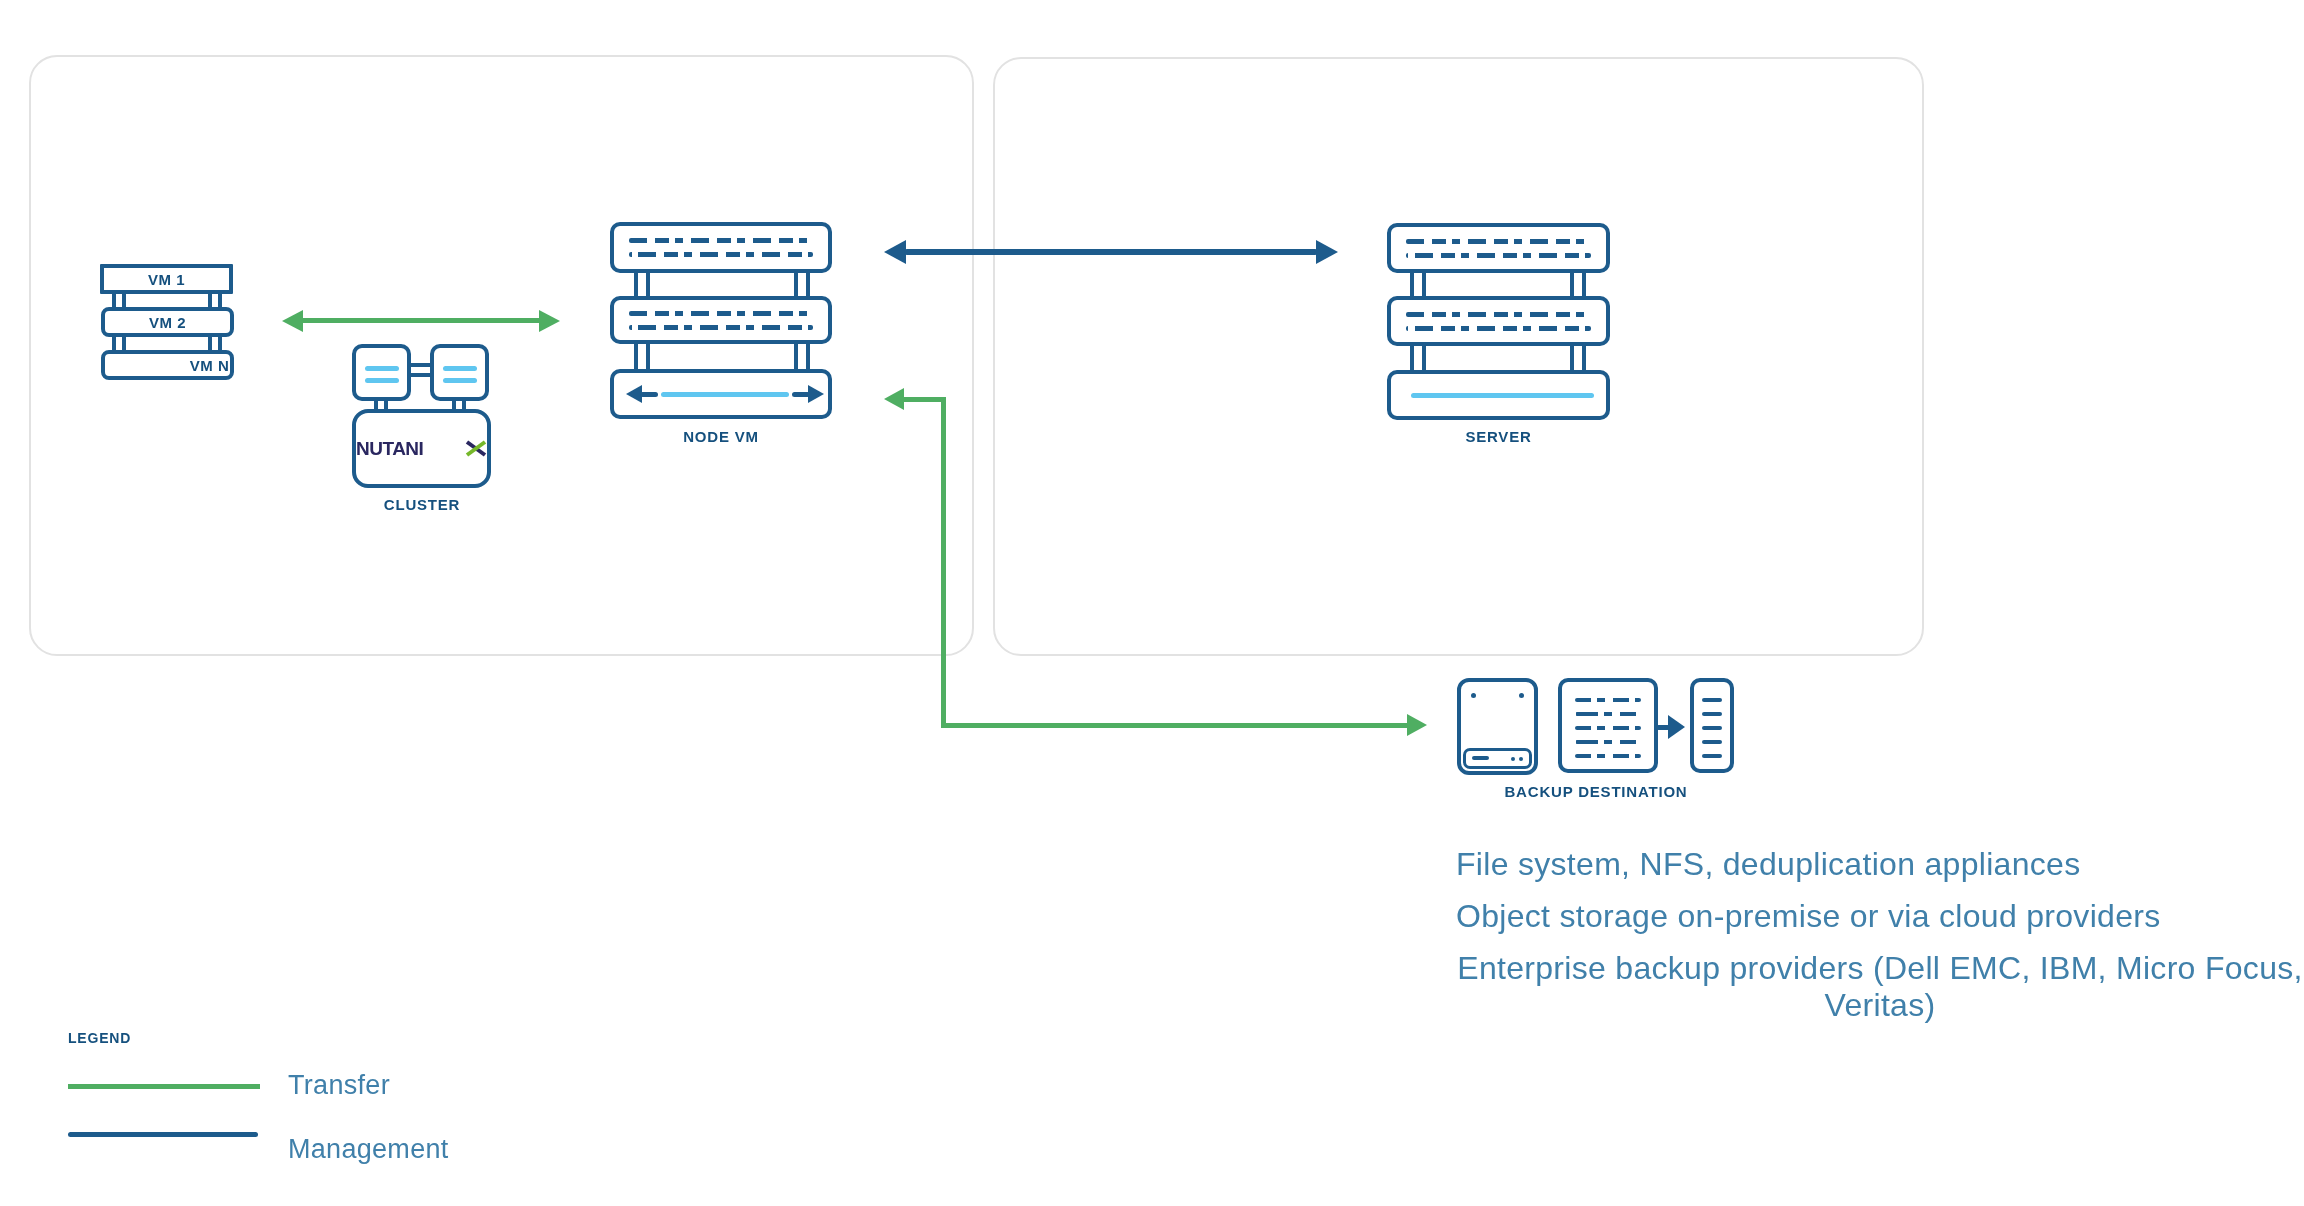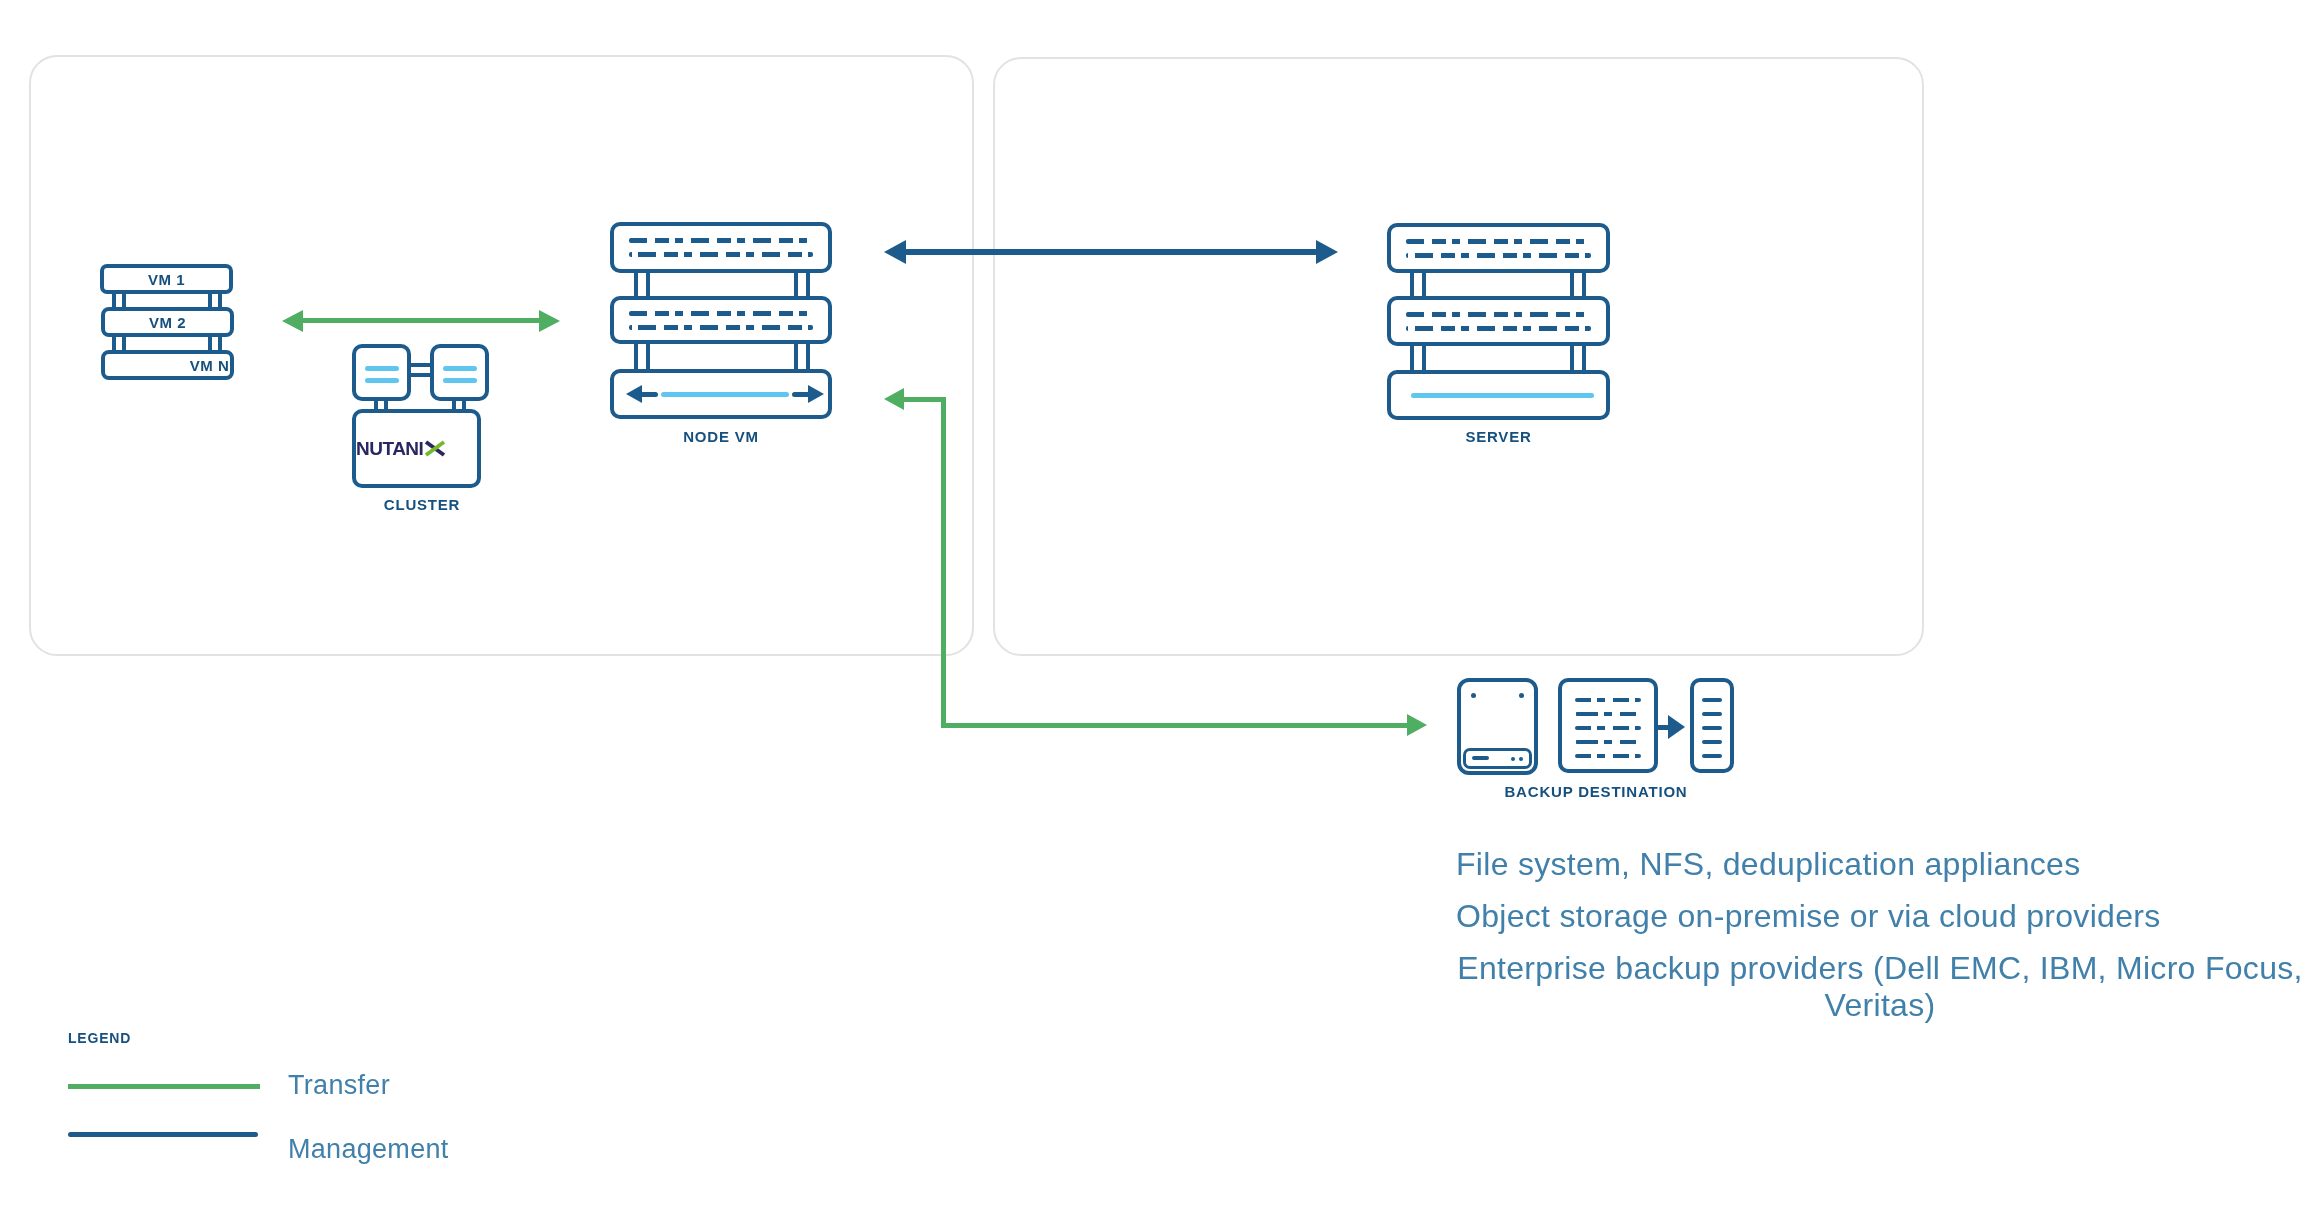--- a/index.html
+++ b/index.html
@@ -37,21 +37,21 @@
 <body>
 
 <div id="canvas">
 
   <div class="panel" style="left:29px;top:55px;width:941px;height:597px;"></div>
   <div class="panel" style="left:993px;top:57px;width:927px;height:595px;"></div>
 
   <div>
     <div class="conn" style="left:112px;top:278px;width:14px;height:90px;"></div>
     <div class="conn" style="left:208px;top:278px;width:14px;height:90px;"></div>
-    <div class="ibox" style="left:100px;top:264px;width:133px;height:30px;border-radius:7px;">
+    <div class="ibox" style="left:100px;top:264px;width:133px;height:30px;border-radius:1px;">
       <div class="vm-label">VM 1</div>
     </div>
     <div class="ibox" style="left:101px;top:307px;width:133px;height:30px;border-radius:8px;">
       <div class="vm-label">VM 2</div>
     </div>
     <div class="ibox" style="left:101px;top:350px;width:133px;height:30px;border-radius:8px;padding-left:42px;">
       <div class="vm-label">VM N</div>
     </div>
   </div>
 
@@ -66,21 +66,21 @@
     <div class="conn" style="left:374px;top:392px;width:14px;height:26px;"></div>
     <div class="conn" style="left:452px;top:392px;width:14px;height:26px;"></div>
     <div class="ibox" style="left:352px;top:344px;width:59px;height:57px;">
       <div class="lbline" style="left:9px;width:34px;top:18px;"></div>
       <div class="lbline" style="left:9px;width:34px;top:30px;"></div>
     </div>
     <div class="ibox" style="left:430px;top:344px;width:59px;height:57px;">
       <div class="lbline" style="left:9px;width:34px;top:18px;"></div>
       <div class="lbline" style="left:9px;width:34px;top:30px;"></div>
     </div>
-    <div class="ibox" style="left:352px;top:409px;width:129px;height:79px;display:flex;align-items:center;justify-content:flex-start;">
+    <div class="ibox" style="left:352px;top:409px;width:139px;height:79px;display:flex;align-items:center;justify-content:space-between;border-radius:16px;">
       <span style="color:var(--nutanix-navy);font-weight:700;font-size:19px;letter-spacing:-0.5px;">NUTANI</span>
       <svg width="22" height="17" viewBox="0 0 22 17" style="margin-left:1px;">
         <line x1="2" y1="2" x2="20" y2="15" stroke="var(--nutanix-navy)" stroke-width="4"></line>
         <line x1="2" y1="15" x2="20" y2="2" stroke="var(--nutanix-green)" stroke-width="4"></line>
       </svg>
     </div>
     <div class="blabel" style="left:342px;top:496px;width:160px;">CLUSTER</div>
   </div>
 
   <div>

